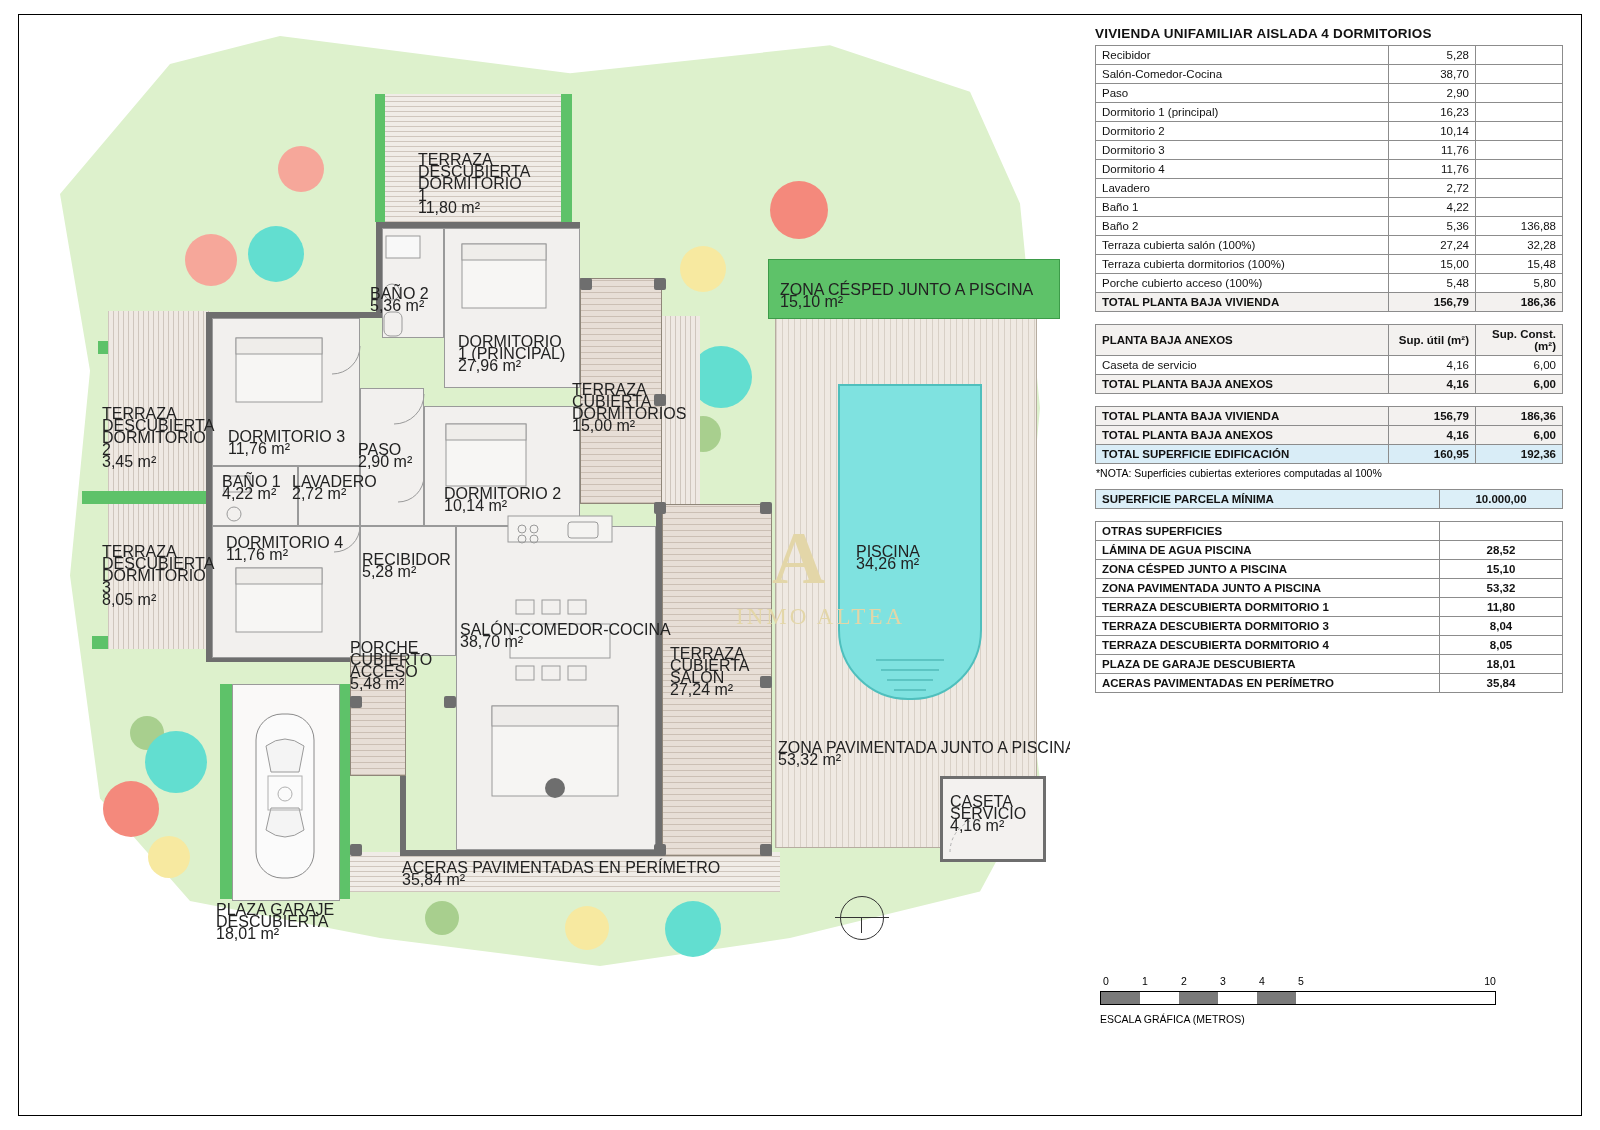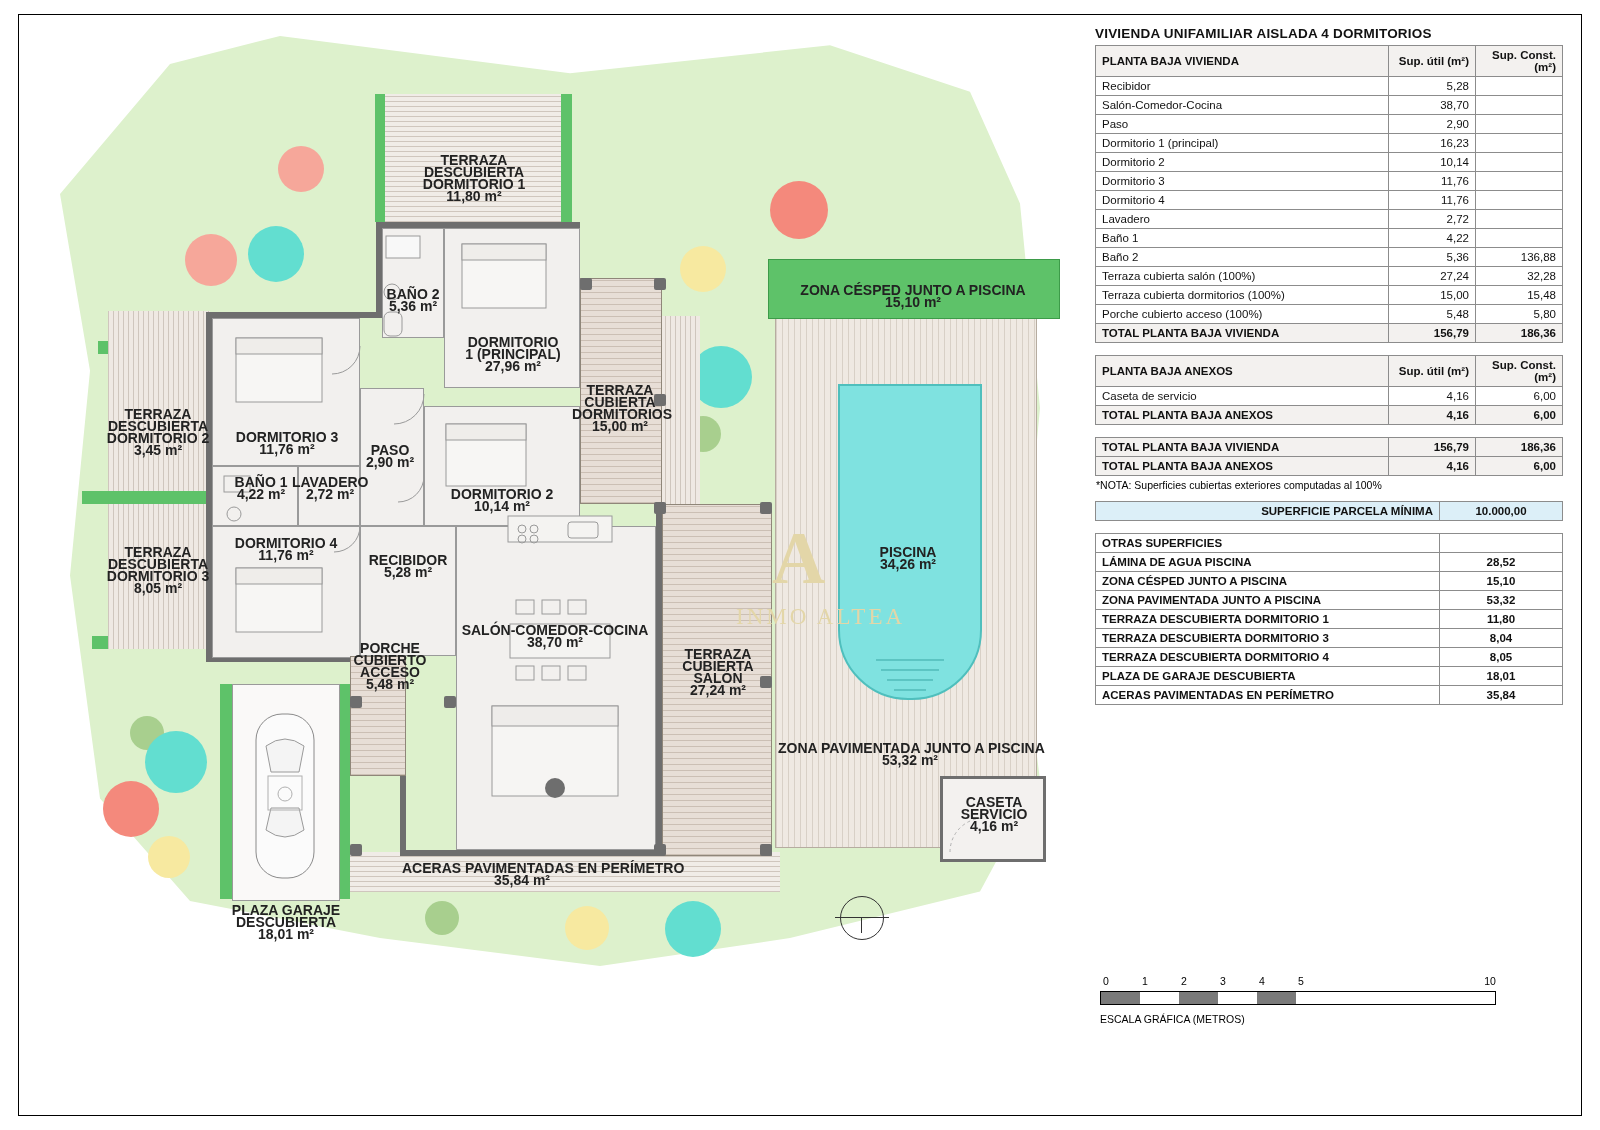--- a/index.html
+++ b/index.html
@@ -20,21 +20,21 @@
   .hatch-h{
     background-image:repeating-linear-gradient(0deg,#cfc6bd 0px,#cfc6bd 1px,#f0ece7 1px,#f0ece7 5px);
   }
   .hatch-v{
     background-image:repeating-linear-gradient(90deg,#cfc6bd 0px,#cfc6bd 1px,#efe9e3 1px,#efe9e3 5px);
   }
   .terr-cub{
     background-image:repeating-linear-gradient(0deg,#cbbfb4 0px,#cbbfb4 1px,#e7ded6 1px,#e7ded6 6px);
     border:1px solid #8f8679;
   }
-  .lbl{position:absolute;font-size:14px;line-height:12px;color:#222;text-align:center;white-space:nowrap;font-weight:bold;}
+  .lbl{position:absolute;font-size:16px;line-height:12px;color:#222;white-space:nowrap;}
   .greenband{position:absolute;background:#5ec269;}
   .tree{position:absolute;border-radius:50%;}
   .pool{position:absolute;background:#7fe2e0;border:2px solid #4fbfbd;}
   .poolarea{position:absolute;background-image:repeating-linear-gradient(90deg,#d8d0c6 0px,#d8d0c6 1px,#efe9e2 1px,#efe9e2 6px);border:1px solid #b6aca0;}
   .cesped{position:absolute;background:#5ec269;border:1px solid #3d9b49;}
   .carbox{position:absolute;border:1px solid #9a9a9a;background:#faf9f8;}
   .watermark{position:absolute;color:#e3d6a8;font-family:"Liberation Serif",serif;}
 
   
   #tables{position:absolute;left:1095px;top:26px;width:470px;}
@@ -42,21 +42,21 @@
   table{border-collapse:collapse;width:468px;font-size:11.5px;color:#111;}
   table.t td,table.t th{border:1px solid #8c8c8c;padding:3px 6px;}
   .hdr td{font-weight:bold;background:#f3f1ef;text-align:center;}
   .hdr td.left{text-align:left;}
   td.num{text-align:right;width:74px;}
   tr.total td{font-weight:bold;background:#f3f1ef;}
   tr.total td.num{background:#f3f1ef;}
   .note{font-size:10.5px;margin:3px 0 10px 1px;}
   .gap{height:12px;}
   .hl td{background:#d9edf7;font-weight:bold;}
-  .blue td{background:#dceff8;text-align:right;}
+  .blue td{background:#dceff8;}
   table.simple td{border:1px solid #8c8c8c;padding:3px 6px;font-weight:bold;}
   table.simple td.num{text-align:center;font-weight:bold;}
 
   
   #scale{position:absolute;left:1100px;top:975px;width:420px;}
   .sc-nums{position:relative;height:14px;font-size:10.5px;}
   .sc-nums span{position:absolute;top:0;transform:translateX(-50%);}
   .sc-bar{position:relative;height:12px;margin-top:2px;border:1px solid #000;width:394px;display:flex;}
   .sc-bar div{height:100%;}
   .sc-cap{font-size:10.5px;margin-top:8px;}
@@ -323,25 +323,20 @@
 SERVICIO</span><br>
       <span class="small">4,16 m²</span>
     </div>
   </div>
 
   <div id="tables">
     <div class="title">VIVIENDA UNIFAMILIAR AISLADA 4 DORMITORIOS</div>
 
     <table class="t">
       <tbody>
-        <tr class="hdr">
-          <td class="left">PLANTA BAJA VIVIENDA</td>
-          <td class="num">Sup. útil (m²)</td>
-          <td class="num">Sup. Const. (m²)</td>
-        </tr>
         <tr>
             <td>Recibidor</td>
             <td class="num">5,28</td>
             <td class="num"></td>
           </tr>
         <tr>
             <td>Salón-Comedor-Cocina</td>
             <td class="num">38,70</td>
             <td class="num"></td>
           </tr>
@@ -436,20 +431,25 @@
       <tbody>
         <tr class="total">
             <td>TOTAL PLANTA BAJA VIVIENDA</td>
             <td class="num">156,79</td>
             <td class="num">186,36</td>
           </tr>
         <tr class="total">
             <td>TOTAL PLANTA BAJA ANEXOS</td>
             <td class="num">4,16</td>
             <td class="num">6,00</td>
+          </tr>
+        <tr class="hl">
+            <td>TOTAL SUPERFICIE EDIFICACIÓN</td>
+            <td class="num">160,95</td>
+            <td class="num">192,36</td>
           </tr>
       </tbody>
     </table>
     <div class="note">*NOTA: Superficies cubiertas exteriores computadas al 100%</div>
 
     <table class="t simple">
       <tbody>
         <tr class="blue">
           <td>SUPERFICIE PARCELA MÍNIMA</td>
           <td class="num" style="width:110px;">10.000,00</td>

